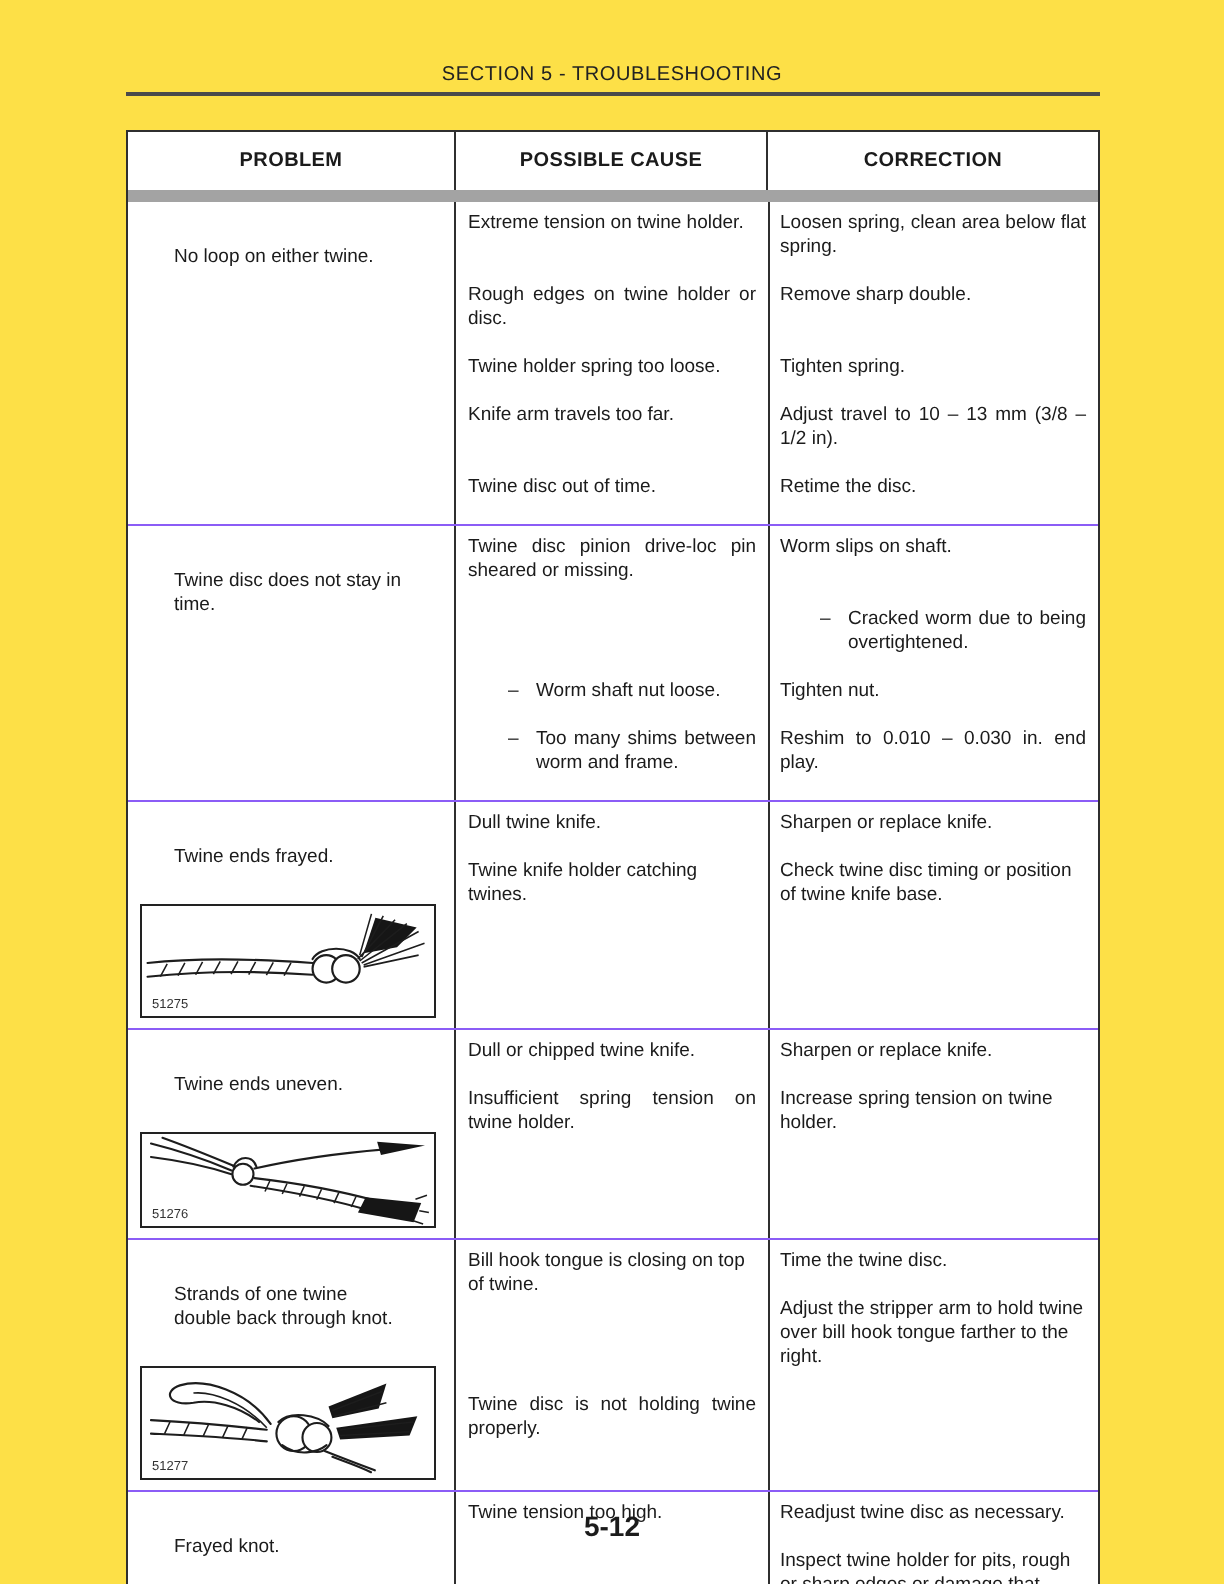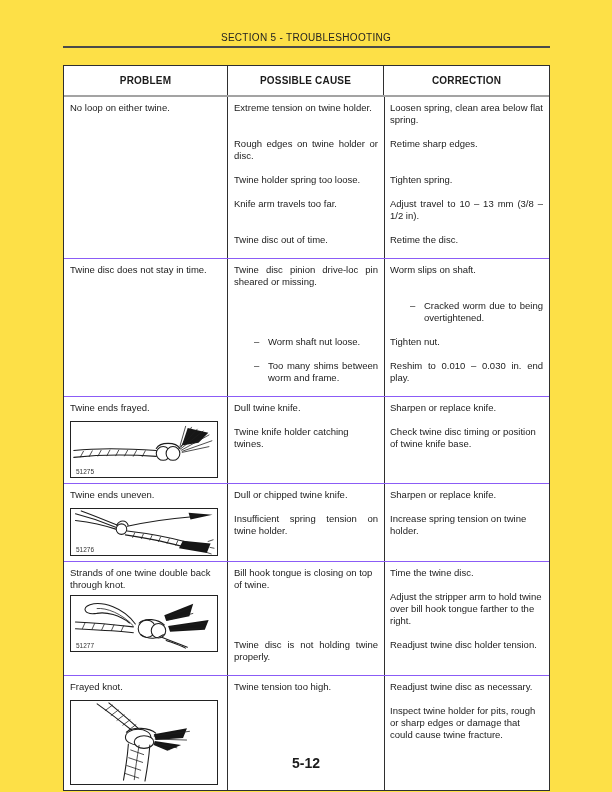--- a/index.html
+++ b/index.html
@@ -10,33 +10,33 @@
   }
   .title{
     position:absolute;top:32px;left:0;width:100%;text-align:center;
     font-size:10px;letter-spacing:.3px;color:#222;
   }
   .rule{position:absolute;top:46px;left:63px;width:487px;height:2px;background:#4a4a4a;}
   .tbl{
     position:absolute;top:65px;left:63px;width:487px;
     border:1px solid #2f2f2f;box-sizing:border-box;background:#fff;
   }
-  .thead{display:flex;height:29px;border-bottom:2px solid #a3a3a3;justify-content:center;}
+  .thead{display:flex;height:29px;border-bottom:6px solid #a3a3a3;justify-content:center;}
   .th{
     display:flex;align-items:center;justify-content:center;
     font-weight:bold;font-size:10px;letter-spacing:.2px;box-sizing:border-box;
   }
   .th.c1{width:164px;border-right:1px solid #2f2f2f;}
   .th.c2{width:156px;border-right:1px solid #2f2f2f;}
   .th.c3{flex:1;}
   .row{display:flex;position:relative;align-items:stretch;}
   .row + .row{border-top:1px solid #8b5cf6;}
   .row::after{content:"";position:absolute;left:320px;top:0;bottom:0;width:1px;background:#2f2f2f;}
   .pc{width:164px;box-sizing:border-box;border-right:1px solid #2f2f2f;padding:5px 6px;}
-  .pc p{margin:0;}
+  .pc p{margin:17px;}
   .pairs{flex:1;display:grid;grid-template-columns:156px 1fr;align-content:start;padding-top:5px;}
   .cz,.cr{box-sizing:border-box;padding:0 6px;}
   .cz p,.cr p{margin:0 0 12px;}
   .j{text-align:justify;}
   .b{padding-left:34px;position:relative;}
   .b .dash{position:absolute;left:20px;top:0;}
   .figbox{
     position:relative;width:148px;height:56px;border:1px solid #222;
     margin-top:7px;box-sizing:border-box;background:#fff;overflow:hidden;
   }
@@ -75,21 +75,21 @@
         <div class="cz">
             <p class="j">Extreme tension on twine holder.</p>
           </div>
         <div class="cr">
             <p class="j">Loosen spring, clean area below flat spring.</p>
           </div>
         <div class="cz">
             <p class="j">Rough edges on twine holder or disc.</p>
           </div>
         <div class="cr">
-            <p>Retime sharp edges.</p>
+            <p>Remove sharp double.</p>
           </div>
         <div class="cz">
             <p>Twine holder spring too loose.</p>
           </div>
         <div class="cr">
             <p>Tighten spring.</p>
           </div>
         <div class="cz">
             <p>Knife arm travels too far.</p>
           </div>
@@ -232,23 +232,20 @@
         <div class="cz">
             <p>Bill hook tongue is closing on top of twine.</p>
           </div>
         <div class="cr">
           <p>Time the twine disc.</p>
           <p>Adjust the stripper arm to hold twine over bill hook tongue farther to the right.</p>
         </div>
         <div class="cz">
             <p class="j">Twine disc is not holding twine properly.</p>
           </div>
-        <div class="cr">
-            <p>Readjust twine disc holder tension.</p>
-          </div>
       </div>
     </div>
 
     <div class="row" style="min-height:111px">
       <div class="pc">
         <p>Frayed knot.</p>
         <div class="figbox" style="height:85px">
           <svg viewBox="0 0 148 85">
             <path class="ln" d="M26,3 C40,13 54,24 64,32"></path>
             <path class="ln" d="M38,2 C50,12 62,22 70,30"></path>

